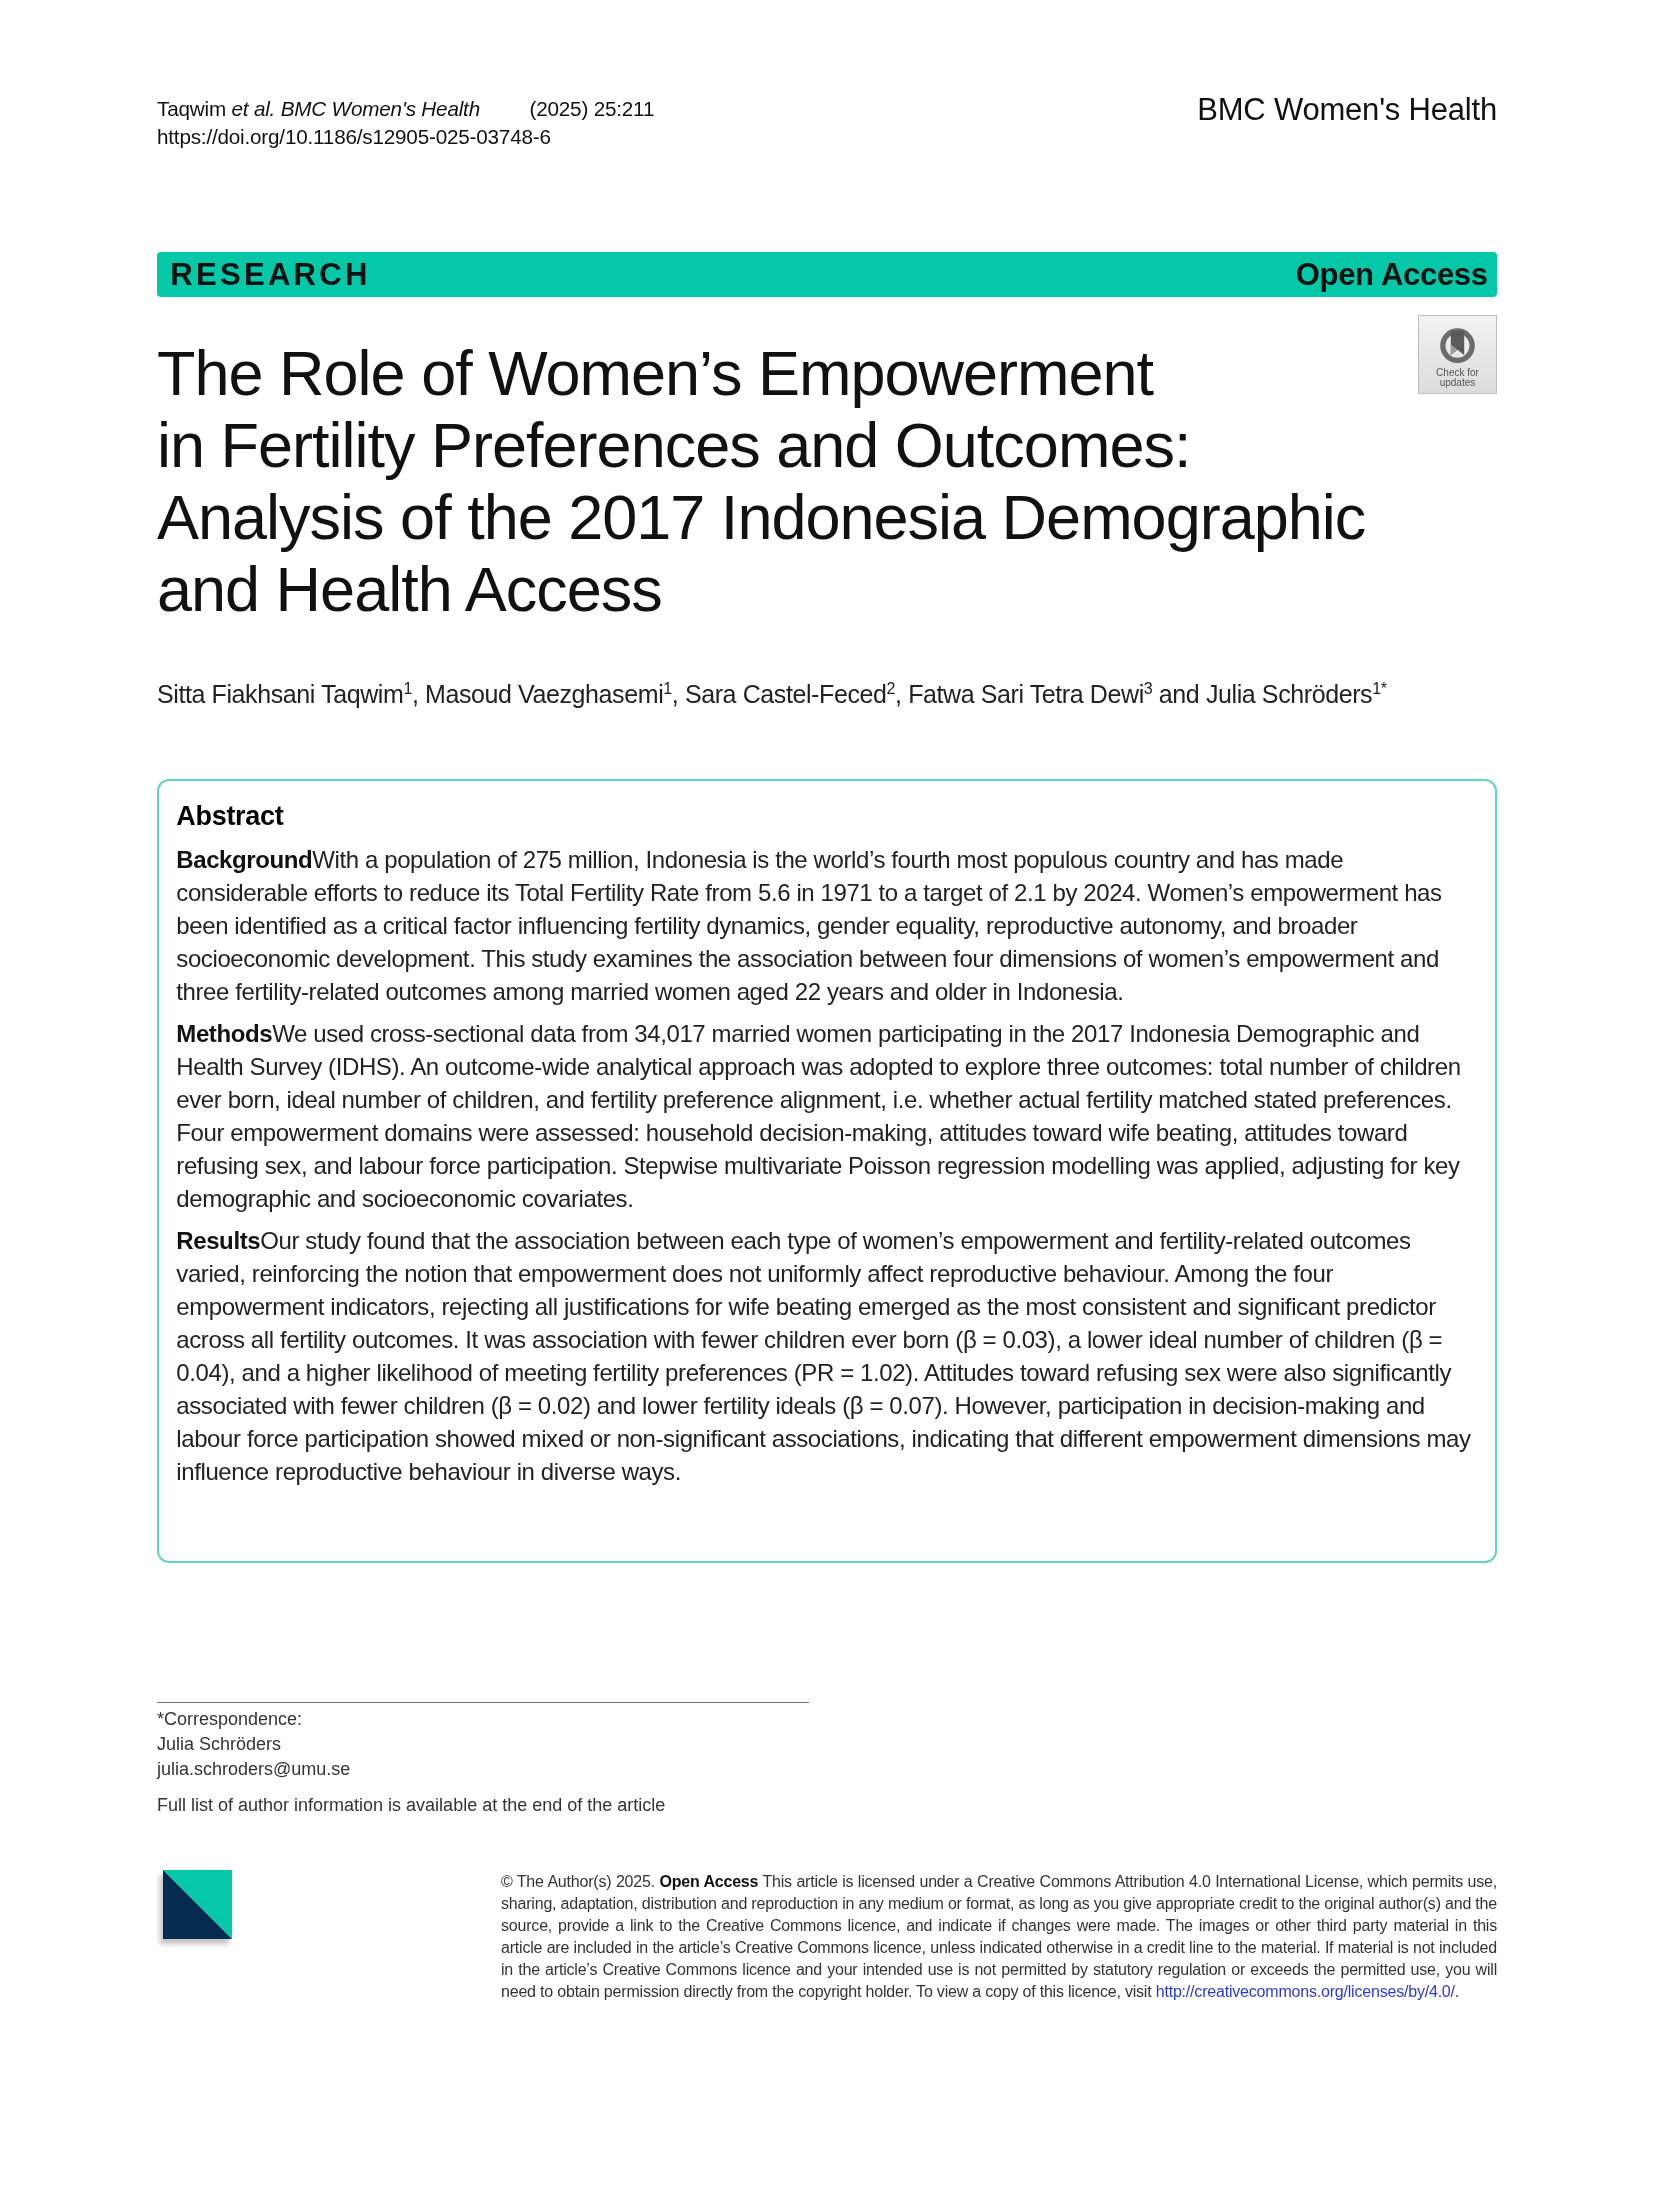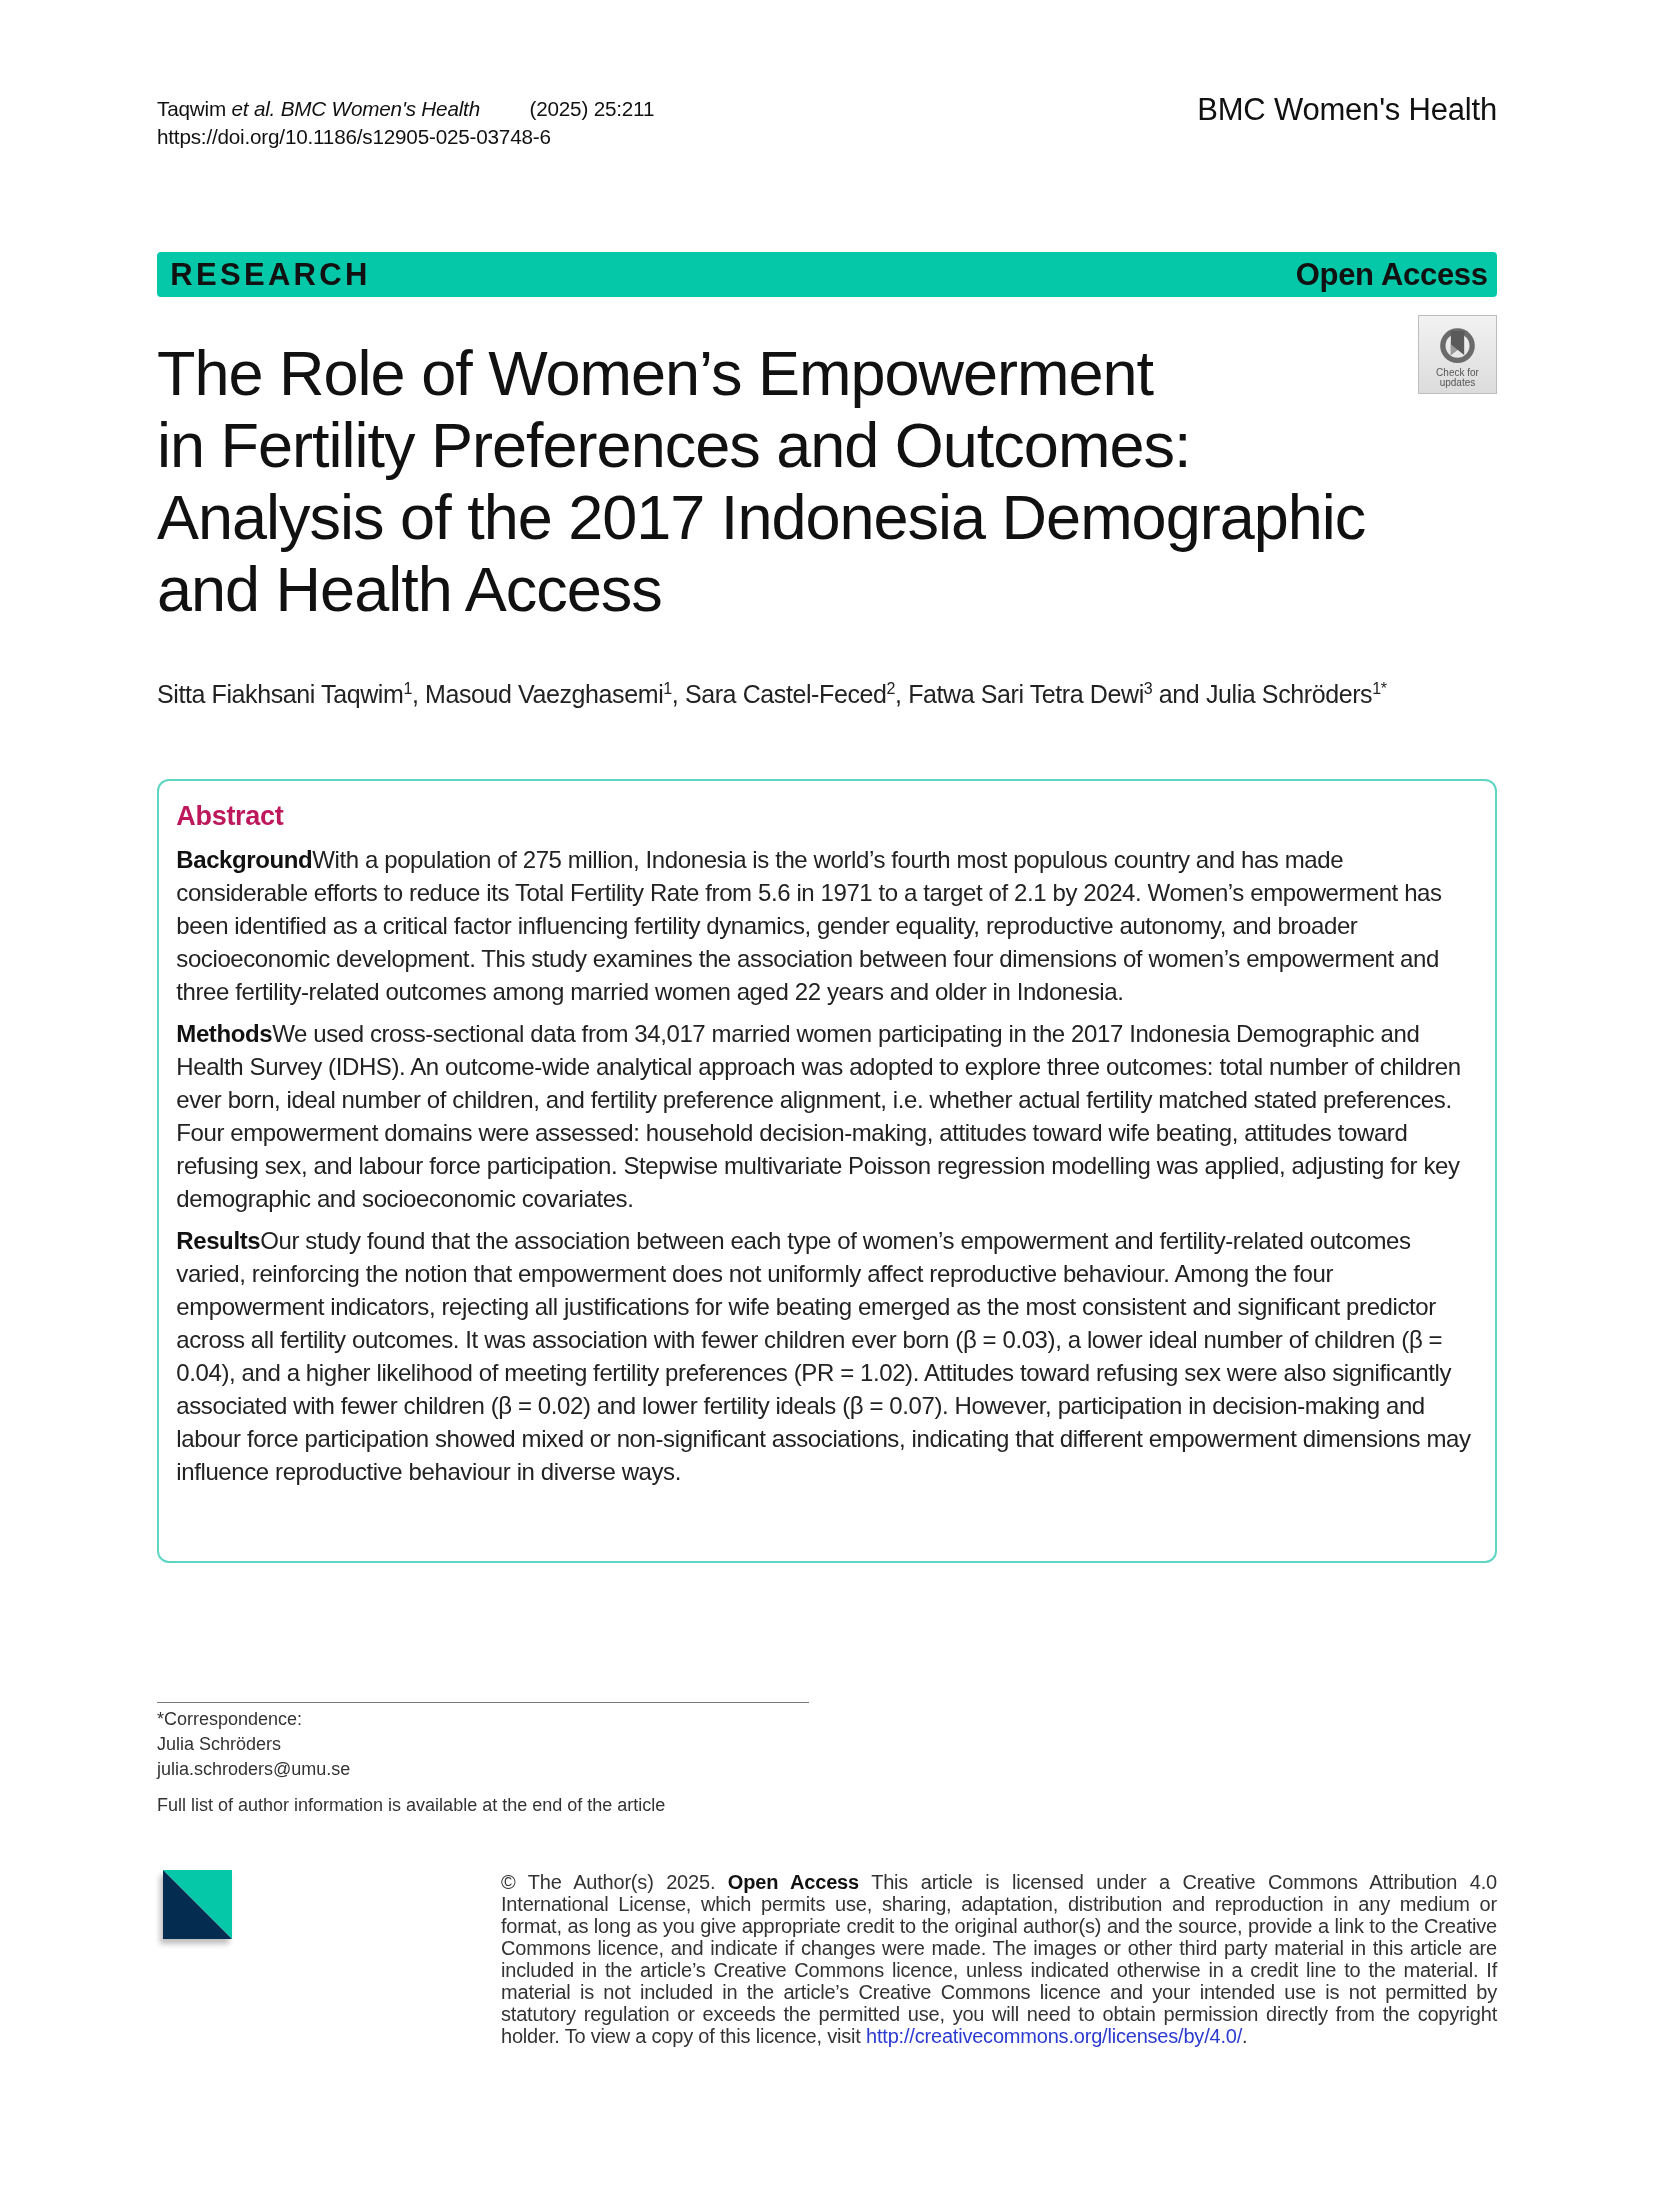--- a/index.html
+++ b/index.html
@@ -36,35 +36,35 @@
   .authors {
     position: absolute; left: 157px; top: 680px; font-size: 25px; color: #222; letter-spacing: -0.4px;
   }
   .authors sup { font-size: 16px; }
 
   .abstract {
     position: absolute; left: 157px; top: 779px; width: 1340px; height: 784px;
     border: 2px solid #5fd6c4; border-radius: 12px; box-sizing: border-box;
     padding: 12px 14.7px 0 17.3px;
   }
-  .abstract h2 { margin: 8px 0 10.7px 0; font-size: 27px; font-weight: bold; color: #be185d; letter-spacing: -0.3px; }
+  .abstract h2 { margin: 8px 0 10.7px 0; font-size: 27px; font-weight: bold; color: #000000; letter-spacing: -0.3px; }
   .abstract p { margin: 0 0 9.3px 0; font-size: 24px; line-height: 33px; color: #222; letter-spacing: -0.4px; }
   .abstract p b { color: #111; margin-right: 0; }
 
   .footnote-rule { position: absolute; left: 157px; top: 1702px; width: 652px; height: 1.3px; background: #777; }
   .corr { position: absolute; left: 157px; top: 1707px; font-size: 18px; line-height: 25px; color: #333; }
   .fulllist { position: absolute; left: 157px; top: 1795px; font-size: 18px; color: #333; }
 
   .bmc-logo { position: absolute; left: 163px; top: 1870px; display: flex; align-items: center; }
   .bmc-square { width: 69px; height: 69px; position: relative; box-shadow: -2.7px 5.3px 5.3px rgba(0,0,0,0.25); }
   .bmc-word { font-size: 92px; font-weight: bold; color: #042c50; margin-left: 25px; letter-spacing: 1.3px; line-height: 69px; }
 
   .license {
     position: absolute; left: 501px; top: 1871px; width: 996px;
-    font-size: 20px; line-height: 22px; color: #333; letter-spacing: -0.2px; text-align: justify;
+    font-size: 16px; line-height: 22px; color: #333; letter-spacing: -0.2px; text-align: justify;
   }
   .license b { color: #111; }
   .license a { color: #2b3bd1; text-decoration: none; }
 </style>
 </head>
 <body>
 
 <div class="header-left">
   <div class="journal-line">
     <span>Taqwim</span>

